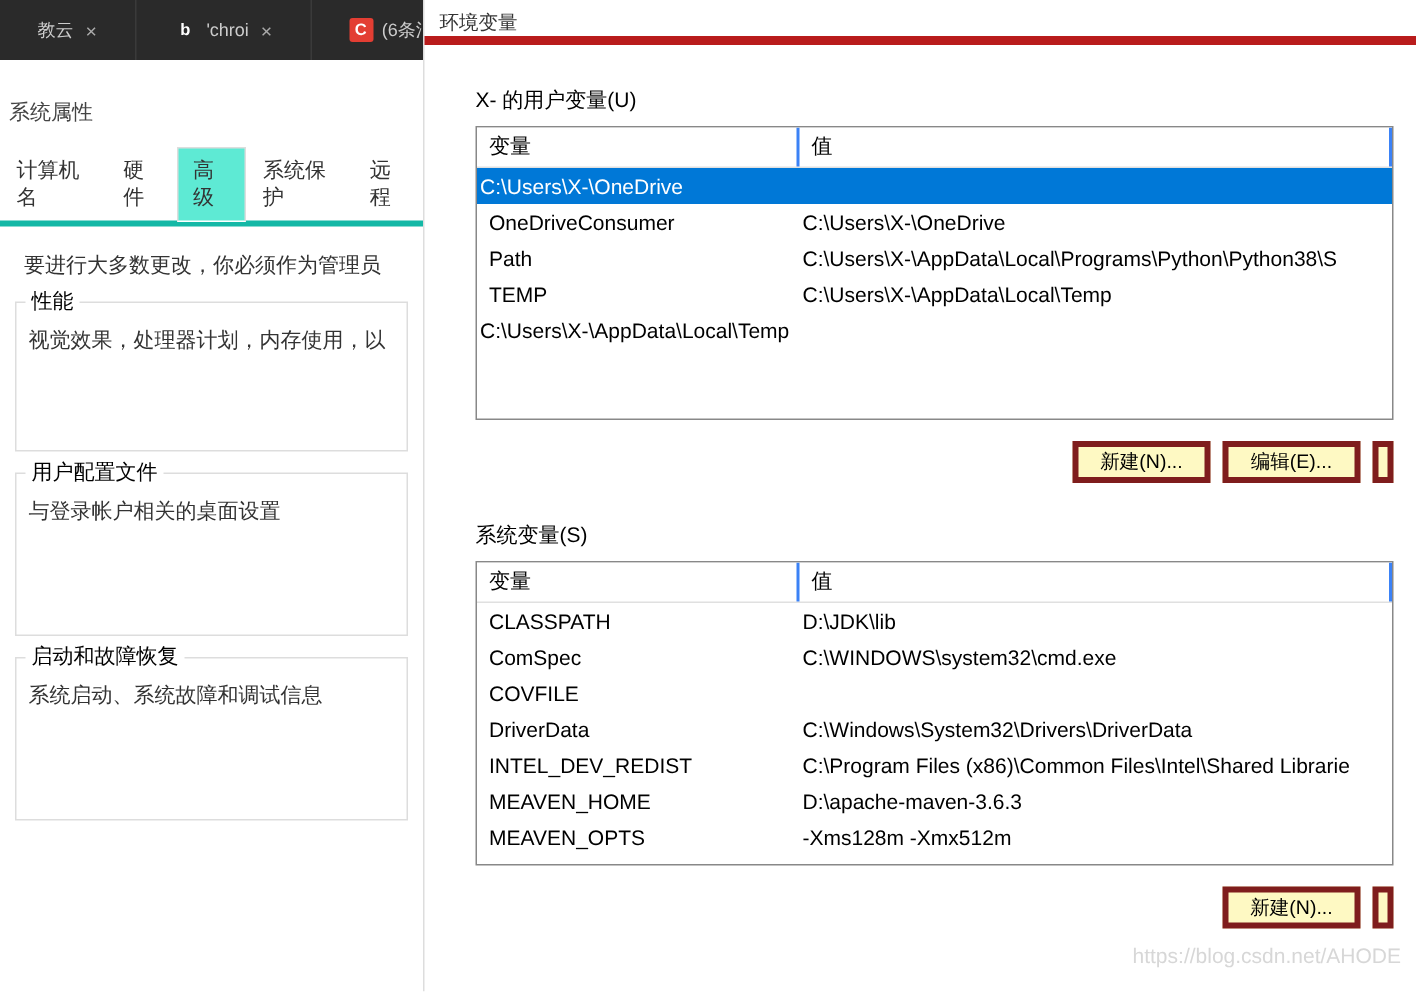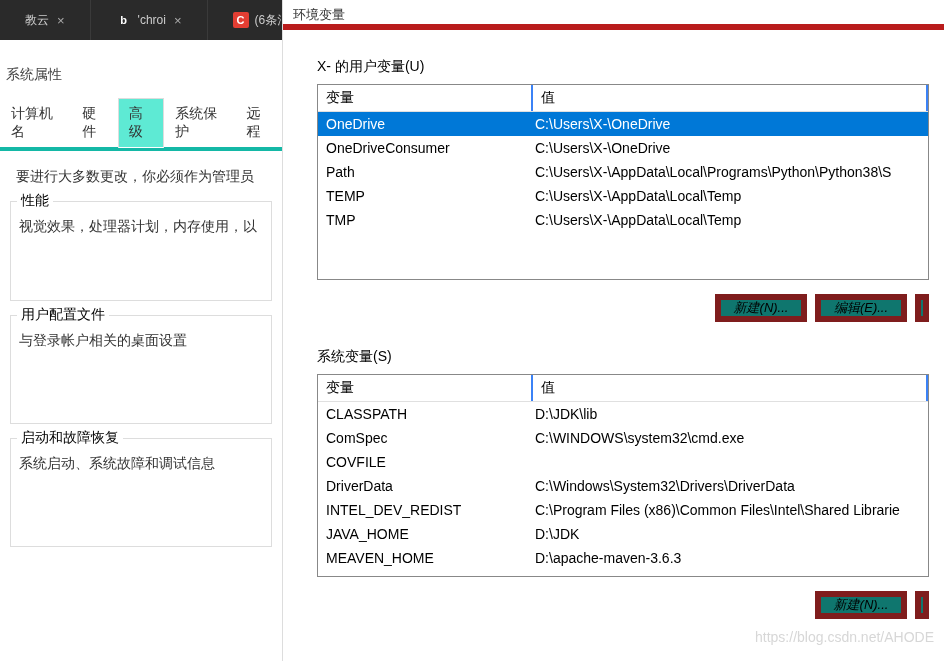--- a/index.html
+++ b/index.html
@@ -192,27 +192,26 @@
       width: 612px;
       display: flex;
       justify-content: flex-end;
       gap: 8px;
       margin-top: 14px;
       margin-bottom: 26px;
     }
     .btn {
       min-width: 92px;
       height: 28px;
-      background: #0f766e;
-      border: 6px solid #7f1d1d;
+      background: #fef9c3;
+      border: 4px solid #7f1d1d;
       font-size: 13px;
       display: flex;
       align-items: center;
       justify-content: center;
-      font-style: italic;
     }
     .btn.partial {
       min-width: 14px;
       width: 14px;
       overflow: hidden;
     }
     .watermark {
       position: absolute;
       right: 10px;
       bottom: 16px;
@@ -280,37 +279,35 @@
     <div class="env-section-label">
       <span>X- 的用户变量(U)</span>
     </div>
     <div class="listbox">
       <div class="lb-header">
         <div class="col-h col-name">变量</div>
         <div class="col-h col-value">值</div>
       </div>
       <div id="user-vars-rows">
           <div class="lb-row selected">
-            <div class="col-name">OneDrive</div>
             <div class="col-value">C:\Users\X-\OneDrive</div>
           </div>
           <div class="lb-row">
             <div class="col-name">OneDriveConsumer</div>
             <div class="col-value">C:\Users\X-\OneDrive</div>
           </div>
           <div class="lb-row">
             <div class="col-name">Path</div>
             <div class="col-value">C:\Users\X-\AppData\Local\Programs\Python\Python38\S</div>
           </div>
           <div class="lb-row">
             <div class="col-name">TEMP</div>
             <div class="col-value">C:\Users\X-\AppData\Local\Temp</div>
           </div>
           <div class="lb-row">
-            <div class="col-name">TMP</div>
             <div class="col-value">C:\Users\X-\AppData\Local\Temp</div>
           </div>
         </div>
     </div>
     <div class="button-row">
       <div class="btn">新建(N)...</div>
       <div class="btn">编辑(E)...</div>
       <div class="btn partial"></div>
     </div>
 
@@ -337,24 +334,20 @@
           </div>
           <div class="lb-row">
             <div class="col-name">DriverData</div>
             <div class="col-value">C:\Windows\System32\Drivers\DriverData</div>
           </div>
           <div class="lb-row">
             <div class="col-name">INTEL_DEV_REDIST</div>
             <div class="col-value">C:\Program Files (x86)\Common Files\Intel\Shared Librarie</div>
           </div>
           <div class="lb-row">
-            <div class="col-name">JAVA_HOME</div>
-            <div class="col-value">D:\JDK</div>
-          </div>
-          <div class="lb-row">
             <div class="col-name">MEAVEN_HOME</div>
             <div class="col-value">D:\apache-maven-3.6.3</div>
           </div>
           <div class="lb-row">
             <div class="col-name">MEAVEN_OPTS</div>
             <div class="col-value">-Xms128m -Xmx512m</div>
           </div>
         </div>
     </div>
     <div class="button-row" style="margin-bottom:0">

